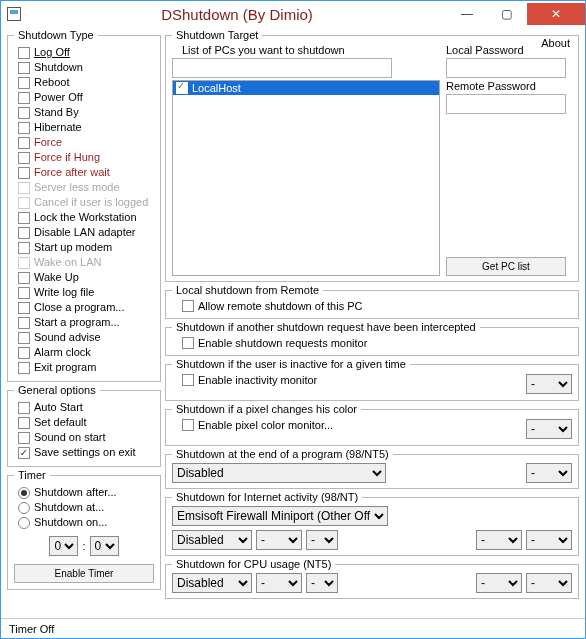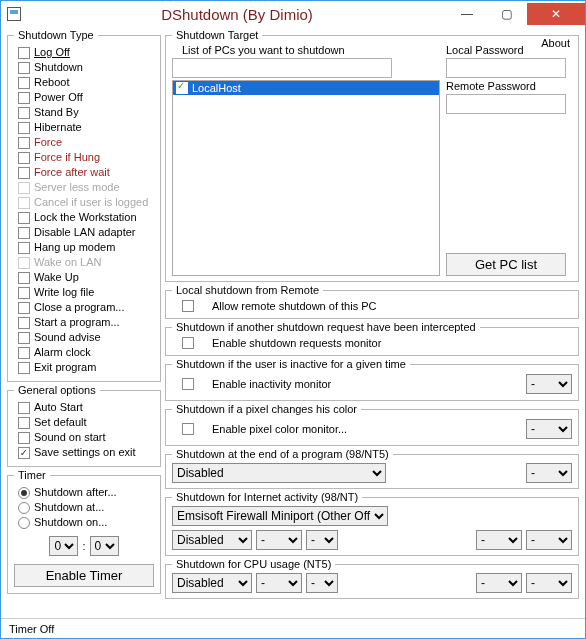--- a/index.html
+++ b/index.html
@@ -22,32 +22,32 @@
   .chk { width: 12px; height: 12px; border: 1px solid #888; background: #fff; flex-shrink: 0; position:relative;}
   .chk.dim { border-color:#ccc; }
   .chk.radio { border-radius:50%; }
   .chk.on::after { content:""; position:absolute; left:1px; top:1px; width:8px; height:8px; background:#333; }
   .chk.radio.on::after { border-radius:50%; width:6px;height:6px;left:2px;top:2px;}
   .lbl { color: #000; }
   .lbl.link { text-decoration: underline; }
   .lbl.red { color: #9b1b1b; }
   .lbl.dim { color: #a8a8a8; }
   .timerctrls { display:flex; align-items:center; gap:4px; justify-content:center; margin:6px 0 8px 0;}
-  .btn { border:1px solid #aaa; background:#f2f2f2; padding:3px 12px; font-size:13px; }
+  .btn { border:1px solid #aaa; background:#f2f2f2; padding:3px 12px; font-size:10px; }
   .btn.w { display:block; width:140px; margin:0 auto; text-align:center;}
   
   .targetrow { display:flex; gap:6px; }
   .listpane { width: 268px; height: 196px; border:1px solid #aaa; background:#fff; font-size:11px;}
   .listpane .host { display:flex; align-items:center; gap:4px; background:#1a6ed8; color:#fff; padding:1px 3px; }
   .listpane .host .chk { border-color:#fff; }
   .listpane .host .chk.on::after{content:"✓";background:none;color:#38a838;font-size:10px;line-height:8px;left:0;top:-1px;width:auto;height:auto;}
   .pwcol { display:flex; flex-direction:column; gap:2px; flex:1;}
   .pwcol .fieldlbl { font-size:11px; color:#000;}
   .pwcol input { border:1px solid #b0b0b0; height:20px; width:120px; padding:2px 3px;}
-  .grow { display:flex; align-items:center; gap:18px; padding:1px 0;}
+  .grow { display:flex; align-items:flex-start; gap:4px; padding:1px 0;}
   .combos { display:flex; gap:4px; align-items:center; flex-wrap:nowrap;}
   select { font-size:12px; height:20px; border:1px solid #888;}
   .sel-lg { width:214px;}
   .sel-xl { width:216px;}
   .sel-sm { width:46px;}
   .sel-tn { width:32px;}
   .statusbar { border-top:1px solid #ccc; padding:2px 8px; height:20px; display:flex; align-items:center;}
   .rcombo-right { margin-left:auto; display:flex; gap:4px;}
   .indent { padding-left:10px;}
   .tight fieldset { padding:3px 6px 5px 6px;}
@@ -119,21 +119,21 @@
             <div class="opt">
               <span class="chk"></span>
               <span class="lbl ">Lock the Workstation</span>
             </div>
             <div class="opt">
               <span class="chk"></span>
               <span class="lbl ">Disable LAN adapter</span>
             </div>
             <div class="opt">
               <span class="chk"></span>
-              <span class="lbl ">Hang up modem</span>
+              <span class="lbl ">Start up modem</span>
             </div>
             <div class="opt">
               <span class="chk dim"></span>
               <span class="lbl dim">Wake on LAN</span>
             </div>
             <div class="opt">
               <span class="chk"></span>
               <span class="lbl ">Wake Up</span>
             </div>
             <div class="opt">

